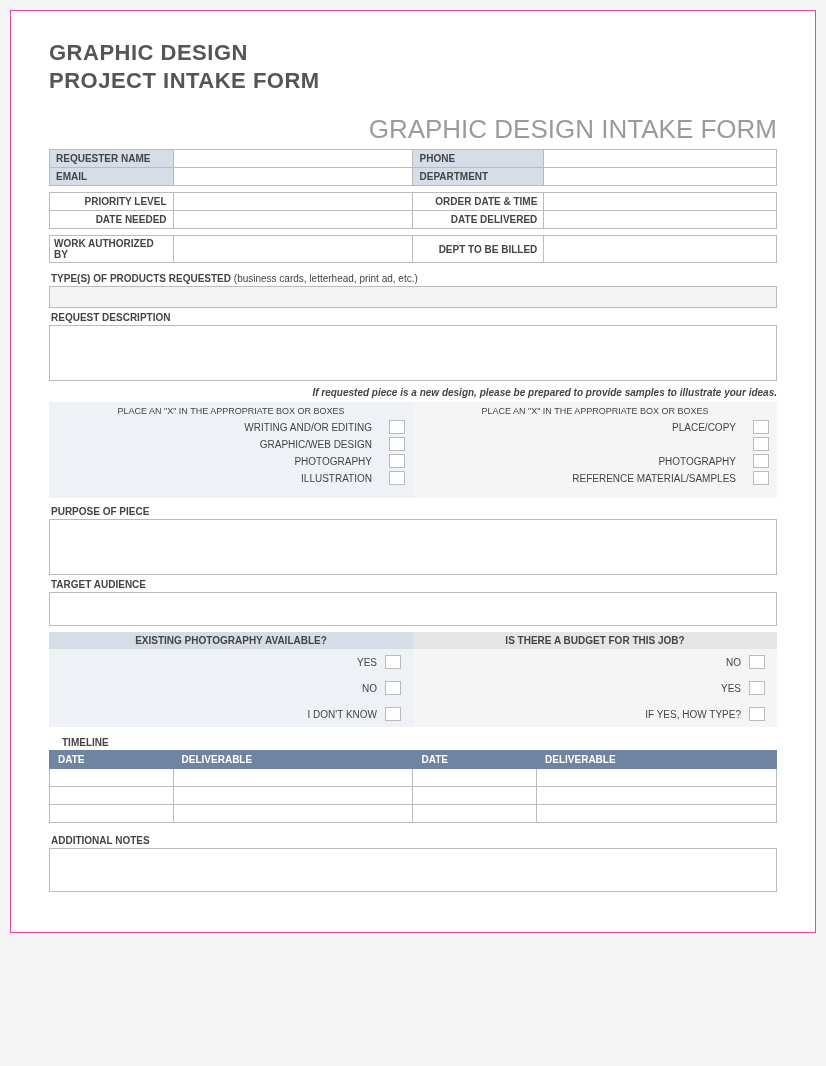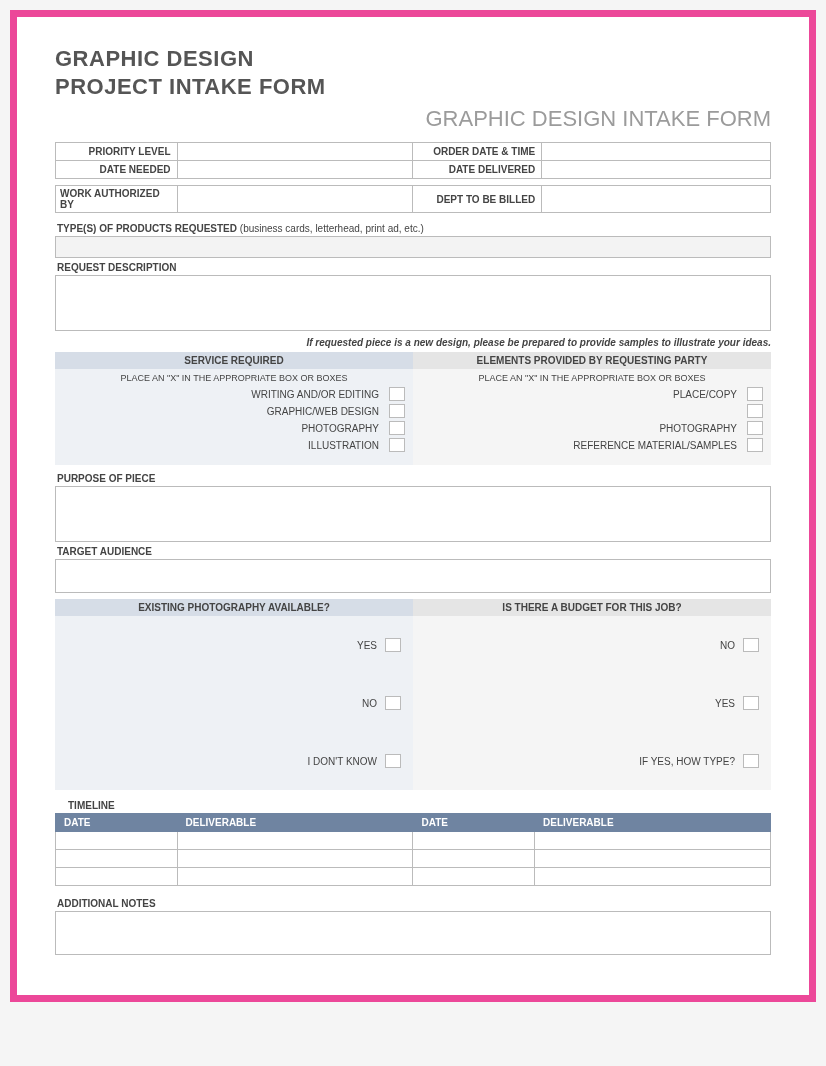--- a/index.html
+++ b/index.html
@@ -7,36 +7,36 @@
     margin: 0;
     background: #f5f5f5;
     font-family: "Century Gothic", "Avant Garde", Arial, sans-serif;
     display: flex;
     justify-content: center;
     padding: 10px;
   }
   .page {
     width: 806px;
     background: #fff;
-    border: 7px solid #ec4899;
+    border: 1px solid #ec4899;
     padding: 28px 38px 40px 38px;
     color: #444;
   }
   .title {
     font-size: 22px;
     font-weight: bold;
     letter-spacing: .5px;
     color: #555;
     line-height: 1.25;
   }
   .subtitle {
     text-align: right;
-    font-size: 22px;
+    font-size: 26px;
     color: #9b9b9b;
-    margin-top: 6px;
+    margin-top: 20px;
     margin-bottom: 4px;
   }
   table { border-collapse: collapse; width: 100%; }
   .grid td, .grid th {
     border: 1px solid #bbb;
     font-size: 10px;
     padding: 2px 6px;
     height: 18px;
   }
   .labelcell { background: #d6dde7; font-weight: bold; text-align: left; }
@@ -83,35 +83,35 @@
     font-size: 10px;
     padding: 4px 8px 10px 8px;
   }
   .col-blue-light { background: #eef1f5; }
   .col-grey-light { background: #f5f5f5; }
   .instr { text-align: center; font-size: 9px; margin-bottom: 4px; }
   .check-row {
     display: flex;
     align-items: center;
     justify-content: flex-end;
-    gap: 10px;
+    gap: 17px;
     margin: 3px 0;
   }
   .check-row .lbl { text-align: right; flex: 1; }
   .chk {
     width: 16px; height: 14px;
     background: #fff;
     border: 1px solid #bbb;
   }
   .qa-row {
     display: flex;
     align-items: center;
     justify-content: flex-end;
     gap: 8px;
-    padding: 22px 12px;
+    padding: 6px 12px;
     font-size: 10px;
   }
   .timeline th {
     background: #6f84a1;
     color: #fff;
     font-size: 10px;
     font-weight: bold;
     text-align: left;
     padding: 3px 8px;
     border: 1px solid #6f84a1;
@@ -125,20 +125,36 @@
 <body>
 
 <div class="page">
 
   <div class="title">
     <span>GRAPHIC DESIGN</span><br>
     <span>PROJECT INTAKE FORM</span>
   </div>
   <div class="subtitle">GRAPHIC DESIGN INTAKE FORM</div>
 
+  <table class="grid">
+    <tbody>
+        <tr>
+      <td class="labelcell" style="width:17%;">REQUESTER NAME</td>
+      <td class="valuecell" style="width:33%;"></td>
+      <td class="labelcell" style="width:18%;">PHONE</td>
+      <td class="valuecell"></td>
+    </tr>
+    <tr>
+      <td class="labelcell">EMAIL</td>
+      <td class="valuecell"></td>
+      <td class="labelcell">DEPARTMENT</td>
+      <td class="valuecell"></td>
+    </tr>
+  </tbody>
+    </table>
 
   <div class="spacer"></div>
 
   <table class="grid">
     <tbody>
         <tr>
       <td class="label-right" style="width:17%;background:#fff;">PRIORITY LEVEL</td>
       <td class="valuecell" style="width:33%;"></td>
       <td class="label-right" style="width:18%;background:#fff;">ORDER DATE &amp; TIME</td>
       <td class="valuecell"></td>
@@ -171,24 +187,20 @@
     <span>TYPE(S) OF PRODUCTS REQUESTED</span>
     <span class="hint">(business cards, letterhead, print ad, etc.)</span>
   </div>
   <div class="greybox"></div>
 
   <div class="section-label">REQUEST DESCRIPTION</div>
   <div class="whitebox tallbox"></div>
 
   <div class="italic-note">If requested piece is a new design, please be prepared to provide samples to illustrate your ideas.</div>
 
-  <div class="twocol-header">
-    <div class="hdr-blue">SERVICE REQUIRED</div>
-    <div class="hdr-grey">ELEMENTS PROVIDED BY REQUESTING PARTY</div>
-  </div>
   <div class="twocol-body">
     <div class="col col-blue-light">
       <div class="instr">PLACE AN "X" IN THE APPROPRIATE BOX OR BOXES</div>
       <div class="check-row">
           <span class="lbl">WRITING AND/OR EDITING</span>
           <span class="chk"></span>
         </div>
       <div class="check-row">
           <span class="lbl">GRAPHIC/WEB DESIGN</span>
           <span class="chk"></span>

